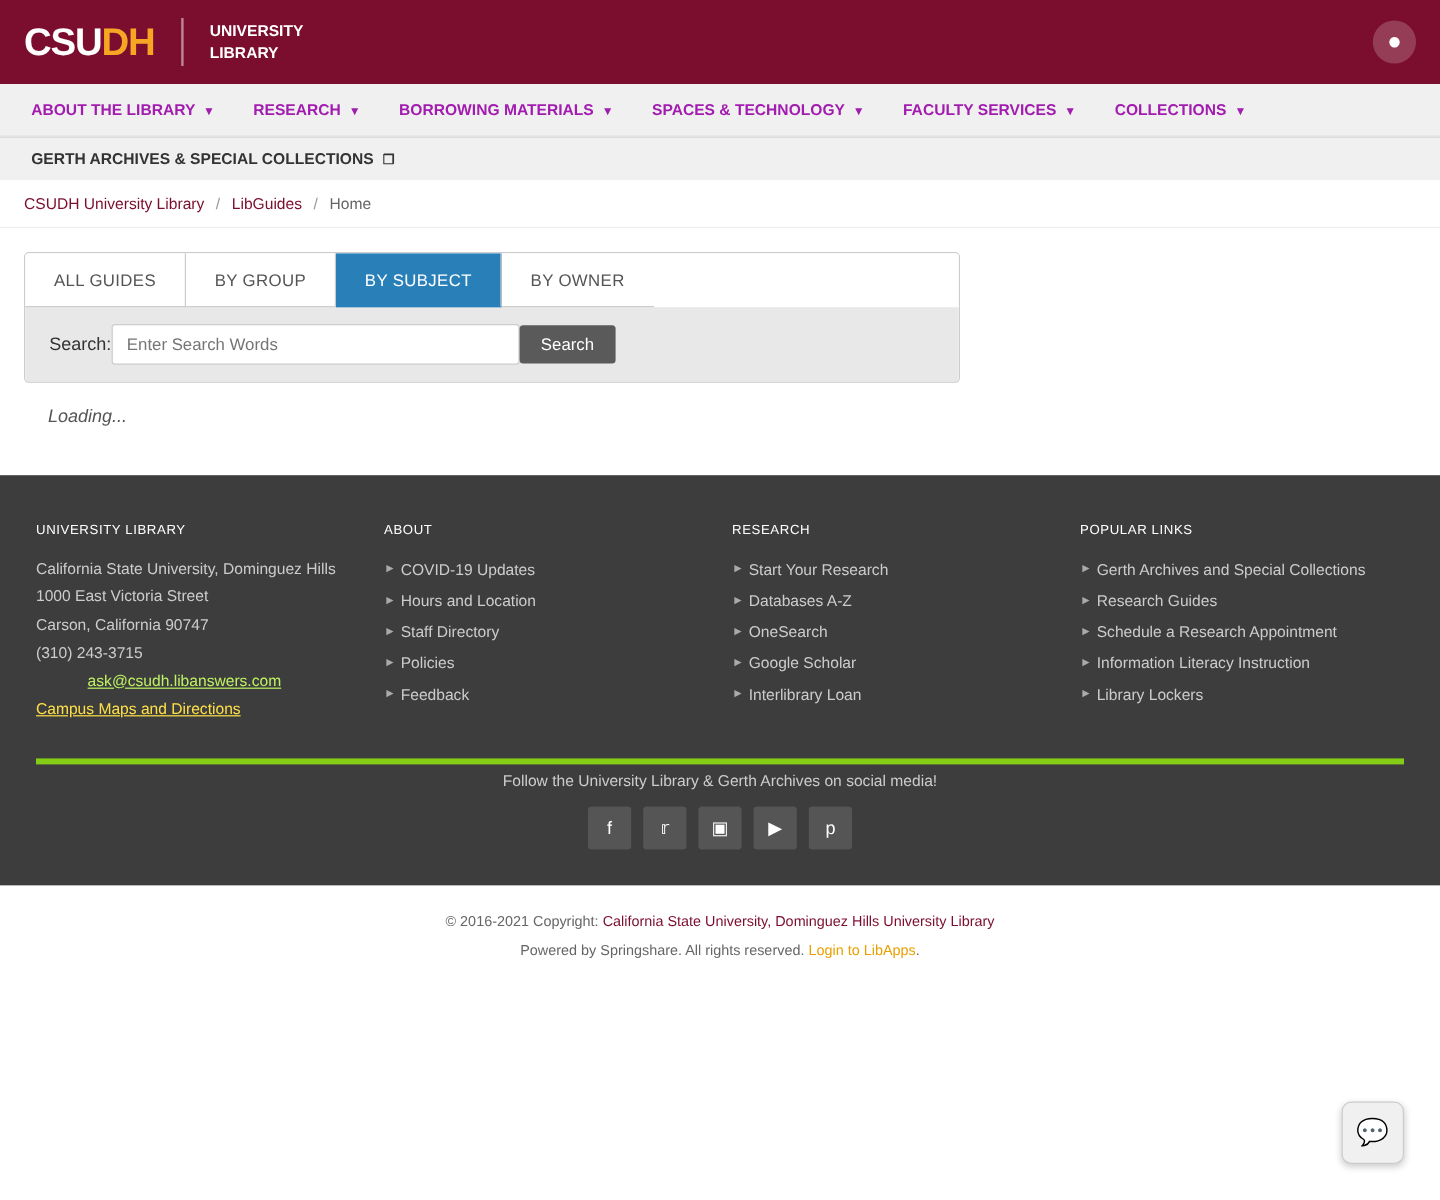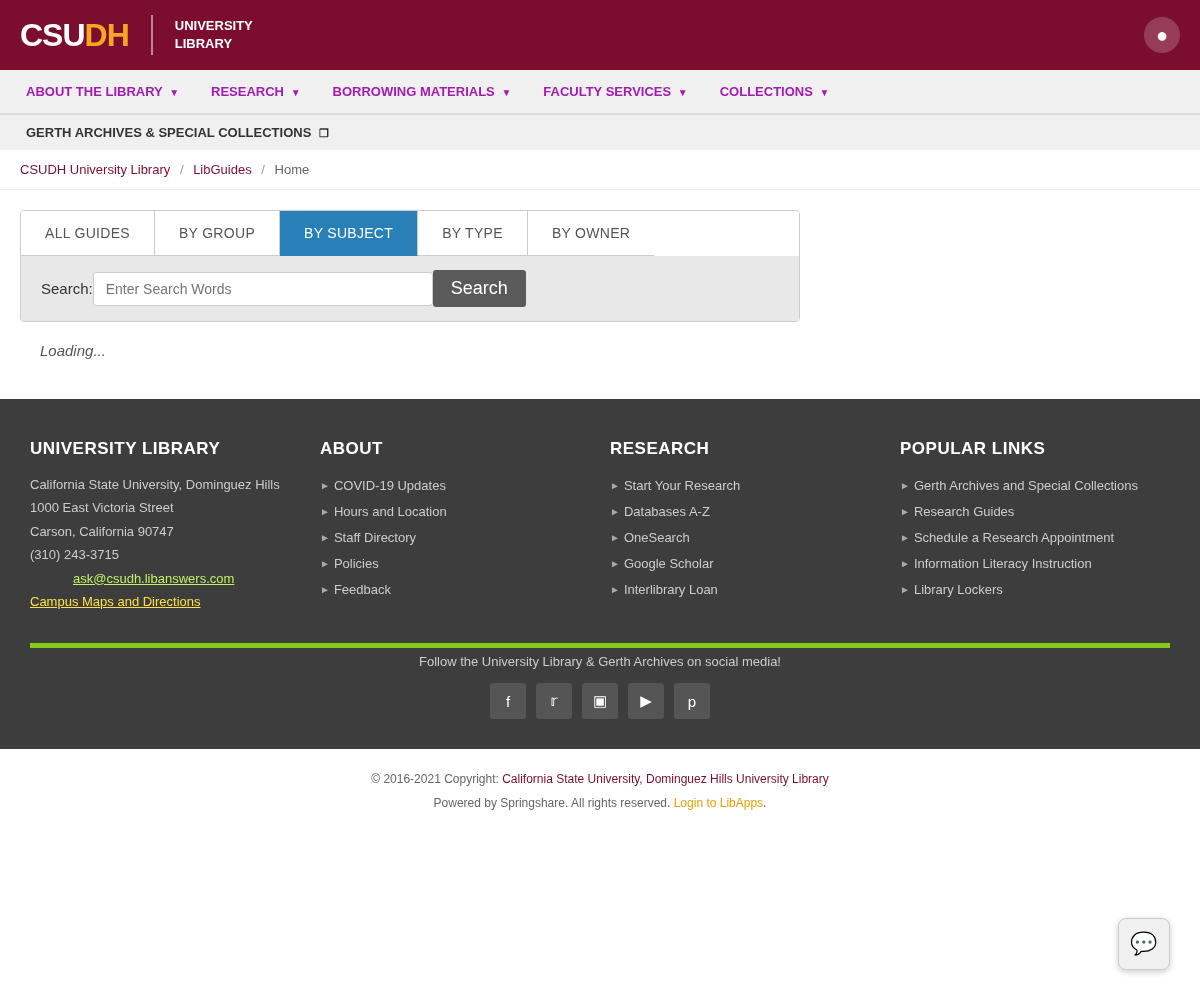--- a/index.html
+++ b/index.html
@@ -173,21 +173,21 @@
       font-size: 14px;
       color: #999;
       background: #fff;
     }
     .search-btn {
       padding: 8px 18px;
       background: #5a5a5a;
       color: #fff;
       border: none;
       border-radius: 3px;
-      font-size: 18px;
+      font-size: 14px;
       cursor: pointer;
     }
 
     
     .loading-text {
       padding: 20px 20px;
       font-size: 15px;
       color: #555;
       font-style: italic;
     }
@@ -202,22 +202,22 @@
       display: flex;
       gap: 20px;
       justify-content: space-between;
       margin-bottom: 30px;
     }
     .footer-col {
       flex: 1;
     }
     .footer-col h4 {
       color: #fff;
-      font-size: 17px;
-      font-weight: 700;
+      font-size: 11px;
+      font-weight: 400;
       text-transform: uppercase;
       margin-bottom: 14px;
       letter-spacing: 0.5px;
     }
     .footer-col p {
       font-size: 13px;
       color: #ccc;
       line-height: 1.8;
     }
     .footer-col ul {
@@ -324,20 +324,23 @@
     <li>
         <a href="#"><span>ABOUT THE LIBRARY</span> <span class="arrow">▼</span></a>
       </li>
     <li>
         <a href="#"><span>RESEARCH</span> <span class="arrow">▼</span></a>
       </li>
     <li>
         <a href="#"><span>BORROWING MATERIALS</span> <span class="arrow">▼</span></a>
       </li>
     <li>
+        <a href="#"><span>SPACES &amp; TECHNOLOGY</span> <span class="arrow">▼</span></a>
+      </li>
+    <li>
         <a href="#"><span>FACULTY SERVICES</span> <span class="arrow">▼</span></a>
       </li>
     <li>
         <a href="#"><span>COLLECTIONS</span> <span class="arrow">▼</span></a>
       </li>
   </ul>
 </nav>
 <nav class="sub-nav">
   <ul>
     <li>
@@ -353,21 +356,20 @@
   <span class="sep">/</span>
   <span>Home</span>
 </div>
 
 <div class="content-area">
   <div class="tabs-container">
     <div class="tabs-row">
       <div class="tab-item">ALL GUIDES</div>
       <div class="tab-item">BY GROUP</div>
       <div class="tab-item active">BY SUBJECT</div>
-      <div class="tab-item">BY TYPE</div>
       <div class="tab-item">BY OWNER</div>
     </div>
     <div class="search-row">
       <label class="search-label">Search:</label>
       <input class="search-input" type="text" placeholder="Enter Search Words" style="">
       <button class="search-btn">Search</button>
     </div>
   </div>
 
   <div class="loading-text">Loading...</div>

